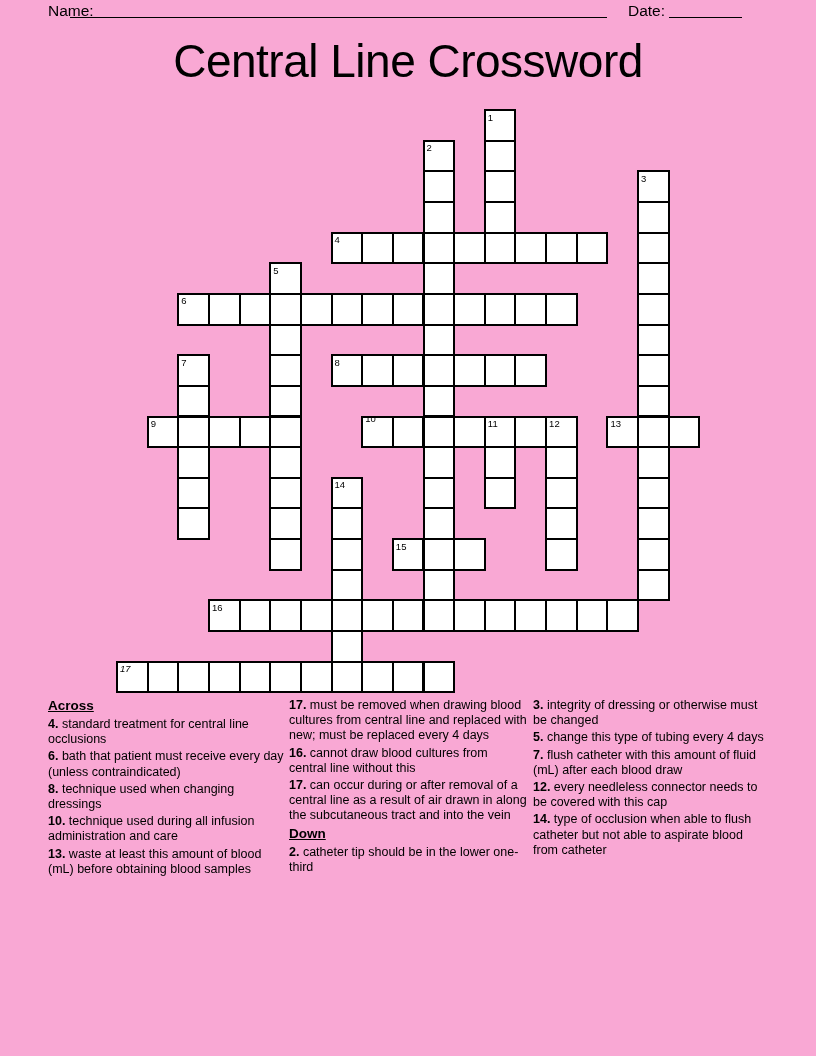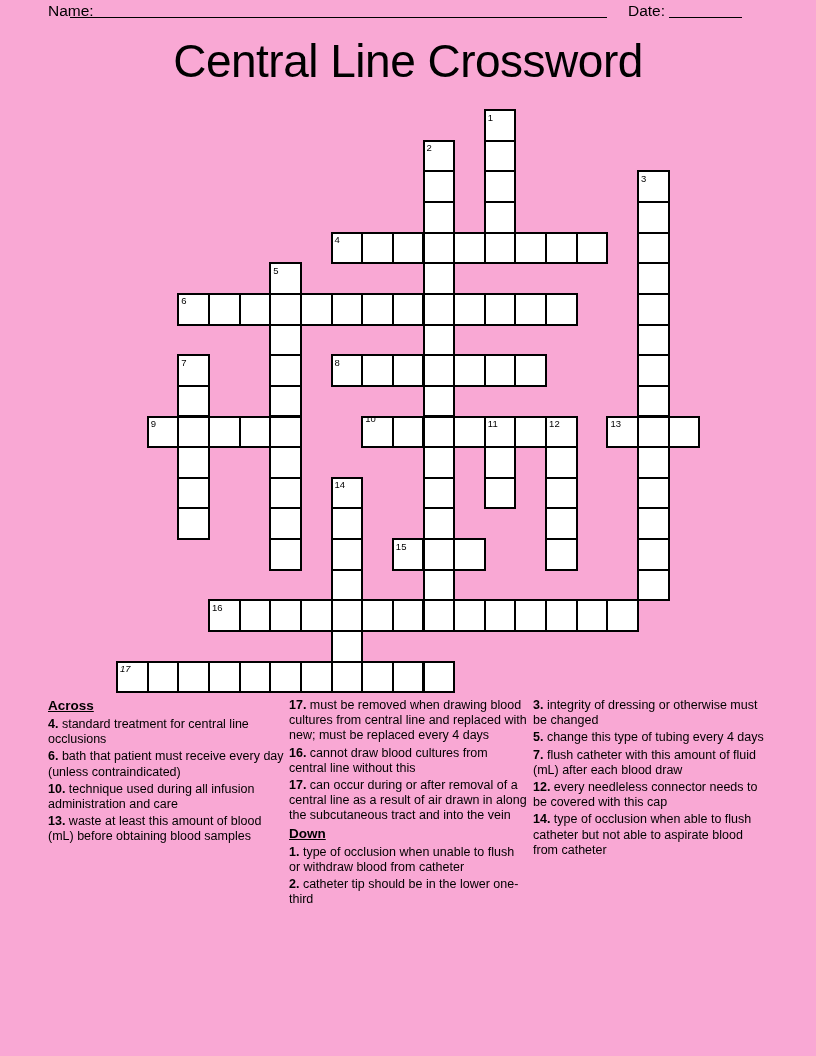--- a/index.html
+++ b/index.html
@@ -203,29 +203,29 @@
       <div class="cellnum" style="left: 217.55px; top: 370.3px;">14</div>
       <div class="cellnum" style="left: 278.85px; top: 431.6px;">15</div>
       <div class="cellnum" style="left: 94.95px; top: 492.9px;">16</div>
       <div class="cellnum" style="left: 3px; top: 554.2px; font-style: italic;">17</div>
     </div>
 
   <div class="clue-col col-1">
       <div class="clue-heading">Across</div>
       <div class="clue"><b>4.</b> standard treatment for central line occlusions</div>
       <div class="clue"><b>6.</b> bath that patient must receive every day (unless contraindicated)</div>
+      <div class="clue"><b>8.</b> technique used when changing dressings</div>
       <div class="clue"><b>10.</b> technique used during all infusion administration and care</div>
       <div class="clue"><b>13.</b> waste at least this amount of blood (mL) before obtaining blood samples</div>
     </div>
   <div class="clue-col col-2">
       <div class="clue"><b>17.</b> must be removed when drawing blood cultures from central line and replaced with new; must be replaced every 4 days</div>
       <div class="clue"><b>16.</b> cannot draw blood cultures from central line without this</div>
       <div class="clue"><b>17.</b> can occur during or after removal of a central line as a result of air drawn in along the subcutaneous tract and into the vein</div>
       <div class="clue-heading">Down</div>
-      <div class="clue"><b>1.</b> type of occlusion when unable to flush or withdraw blood from catheter</div>
       <div class="clue"><b>2.</b> catheter tip should be in the lower one-third</div>
     </div>
   <div class="clue-col col-3">
       <div class="clue"><b>3.</b> integrity of dressing or otherwise must be changed</div>
       <div class="clue"><b>5.</b> change this type of tubing every 4 days</div>
       <div class="clue"><b>7.</b> flush catheter with this amount of fluid (mL) after each blood draw</div>
       <div class="clue"><b>12.</b> every needleless connector needs to be covered with this cap</div>
       <div class="clue"><b>14.</b> type of occlusion when able to flush catheter but not able to aspirate blood from catheter</div>
     </div>
 

